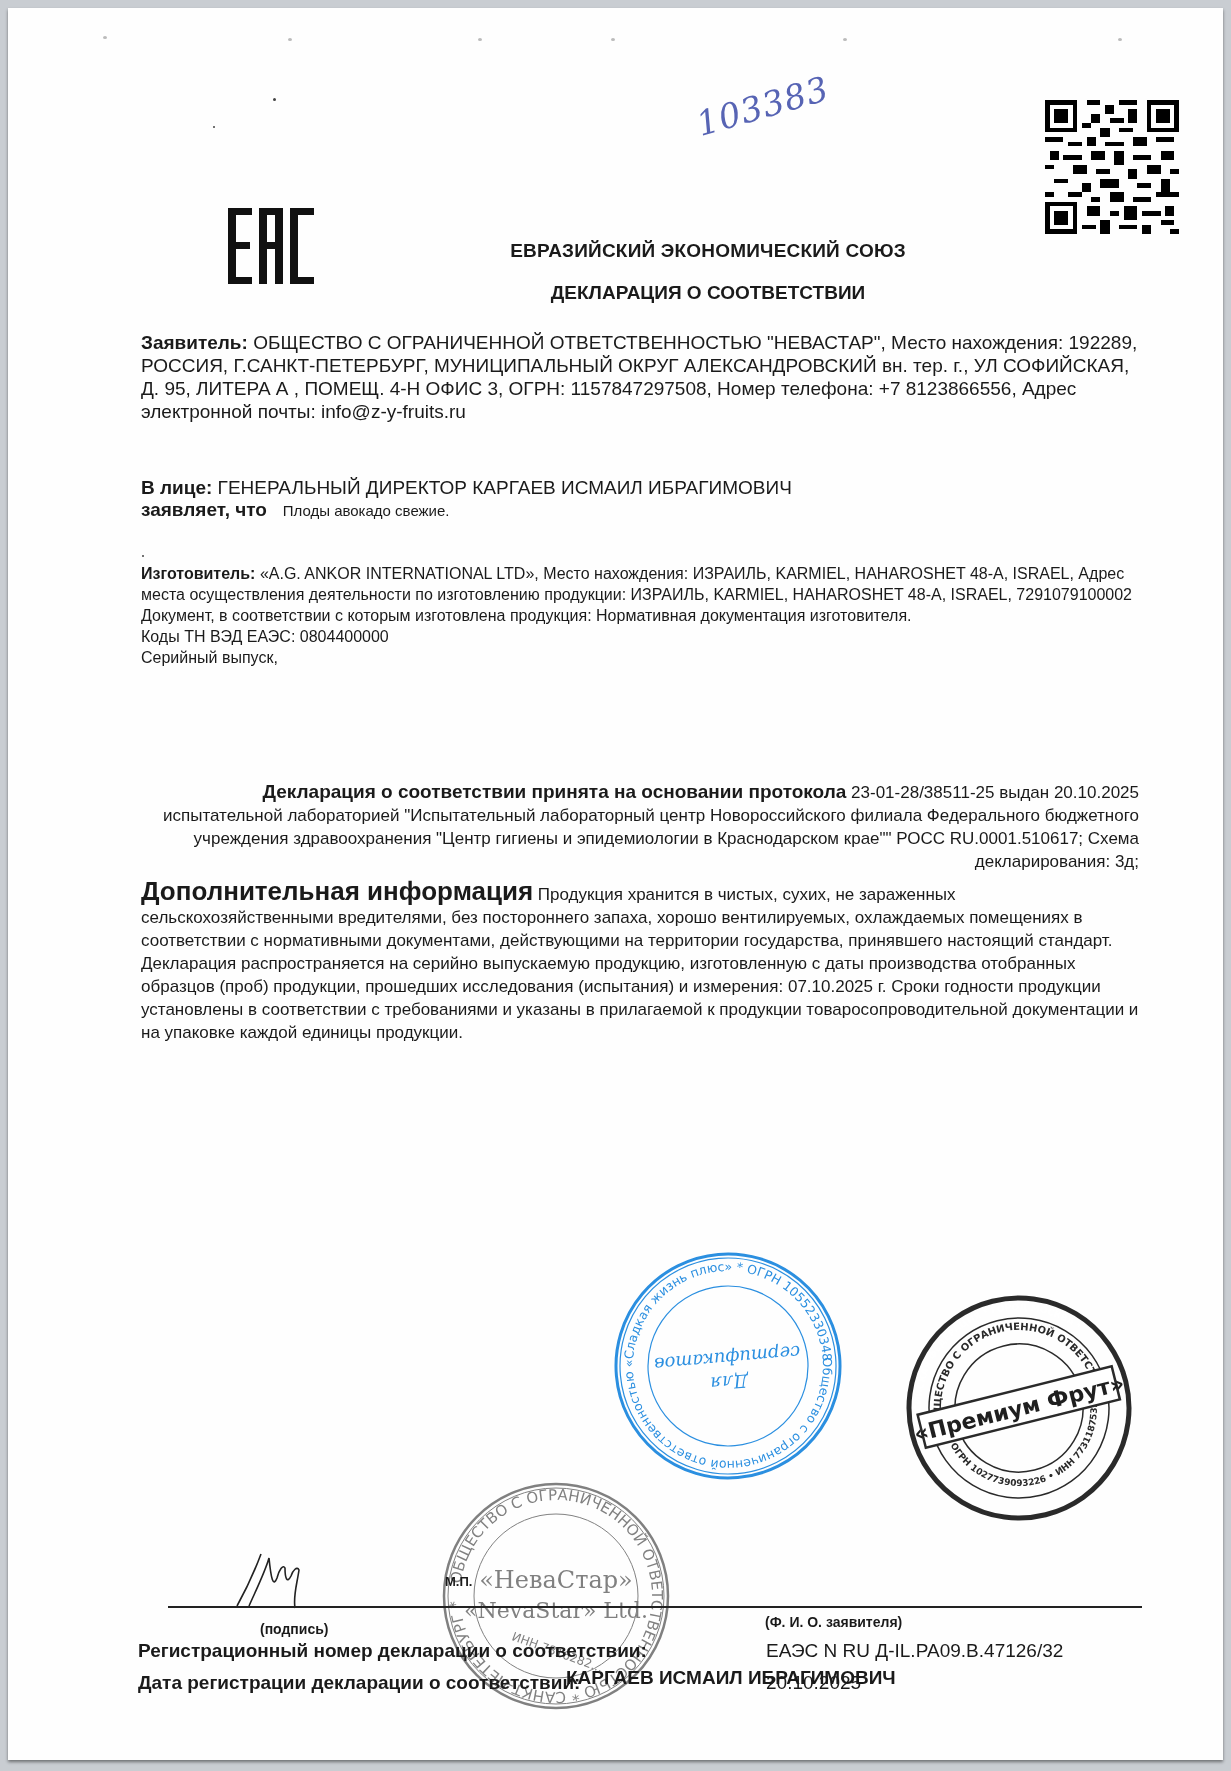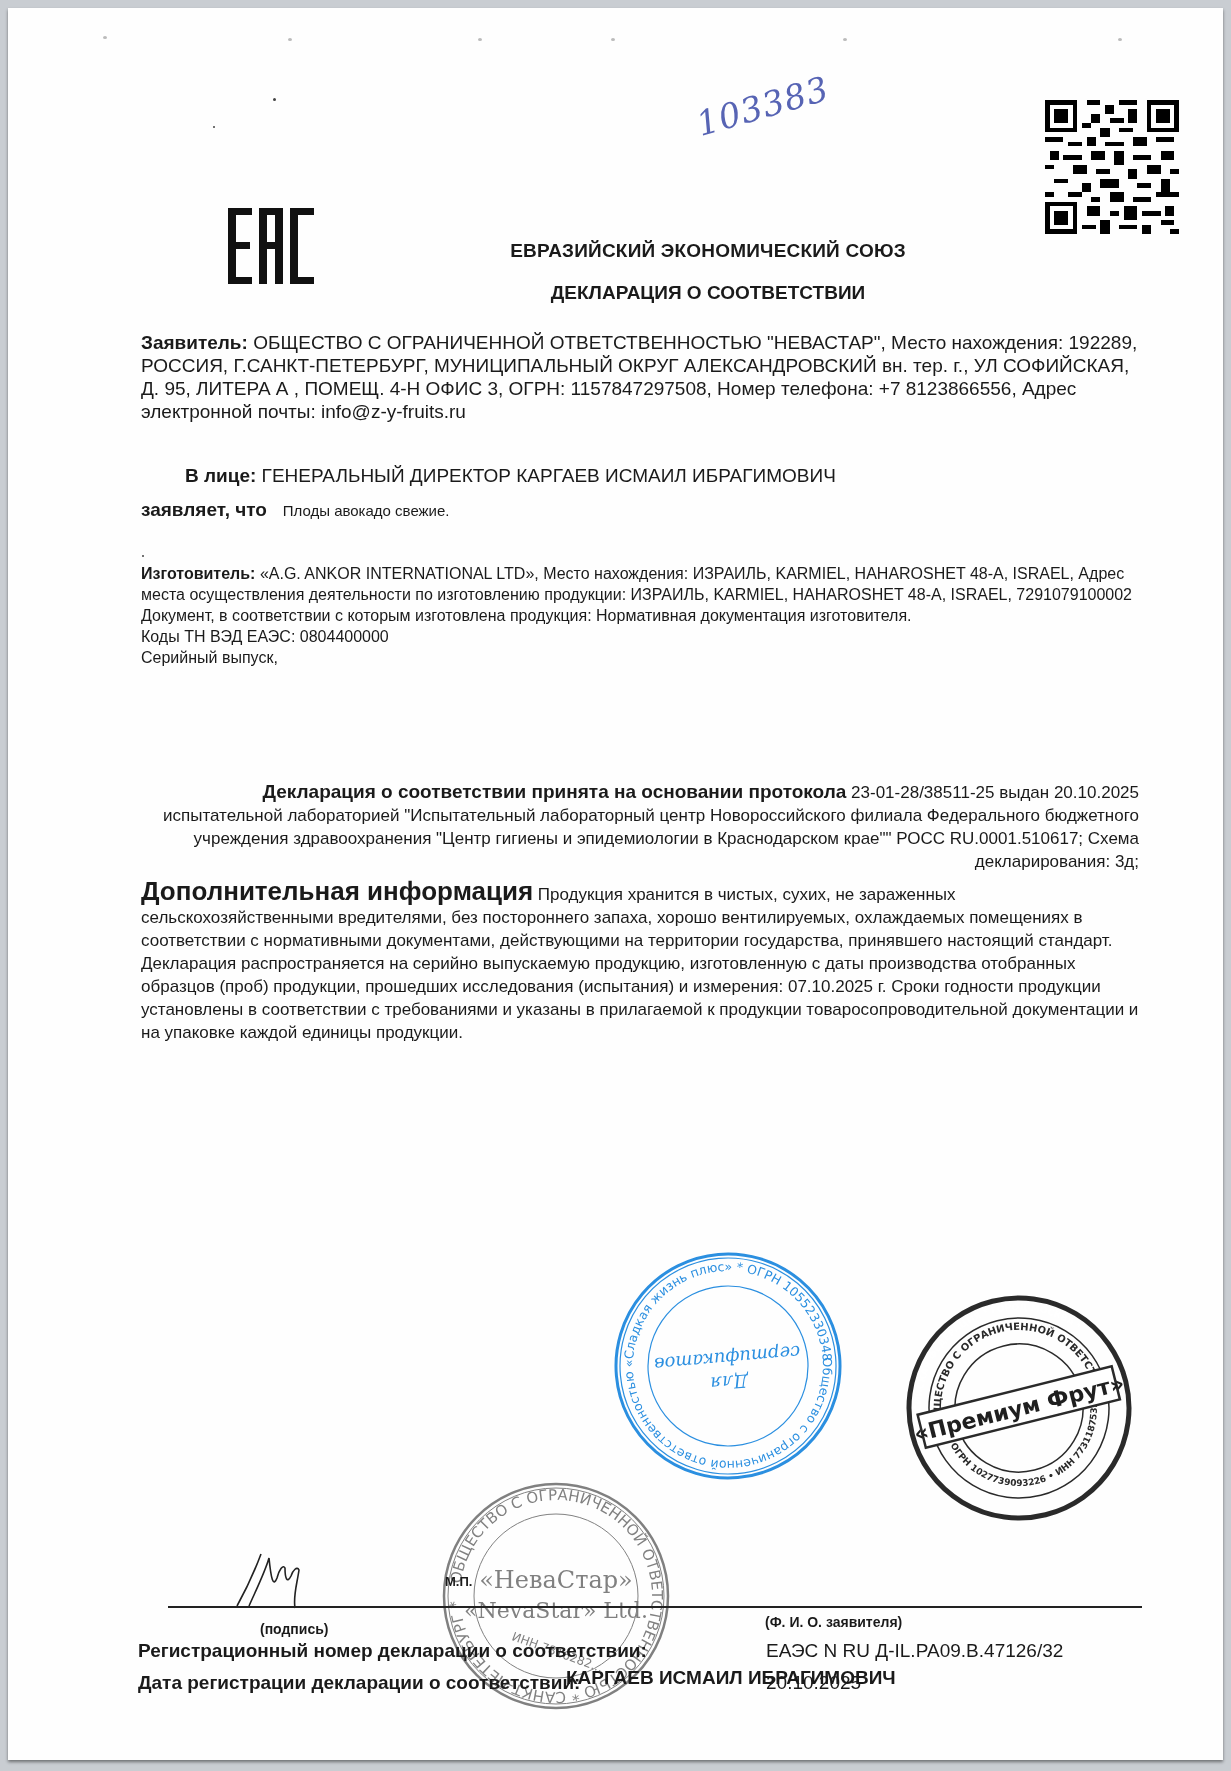--- a/index.html
+++ b/index.html
@@ -119,21 +119,21 @@
   </svg>
 
   <div class="abs title2">ДЕКЛАРАЦИЯ О СООТВЕТСТВИИ</div>
   <div class="abs title1">ЕВРАЗИЙСКИЙ ЭКОНОМИЧЕСКИЙ СОЮЗ</div>
 
   <div class="abs block" style="top:323px;">
     <b>Заявитель:</b>
     <span>ОБЩЕСТВО С ОГРАНИЧЕННОЙ ОТВЕТСТВЕННОСТЬЮ "НЕВАСТАР", Место нахождения: 192289, РОССИЯ,  Г.САНКТ-ПЕТЕРБУРГ, МУНИЦИПАЛЬНЫЙ ОКРУГ АЛЕКСАНДРОВСКИЙ вн. тер. г.,   УЛ СОФИЙСКАЯ, Д. 95, ЛИТЕРА А , ПОМЕЩ.   4-Н   ОФИС   3, ОГРН: 1157847297508, Номер телефона: +7 8123866556, Адрес электронной почты: info@z-y-fruits.ru</span>
   </div>
 
-  <div class="abs block" style="top:456px;margin-left:44px;">
+  <div class="abs block" style="top:468px;">
     <b>В лице:</b>
     <span>ГЕНЕРАЛЬНЫЙ ДИРЕКТОР КАРГАЕВ ИСМАИЛ ИБРАГИМОВИЧ</span>
   </div>
 
   <div class="abs block" style="top:490px;">
     <b>заявляет, что</b>&nbsp;&nbsp;
     <span class="tiny">Плоды авокадо свежие.</span>
   </div>
 
   <div class="abs dot" style="left:134px;top:547px;width:2px;height:2px;"></div>

